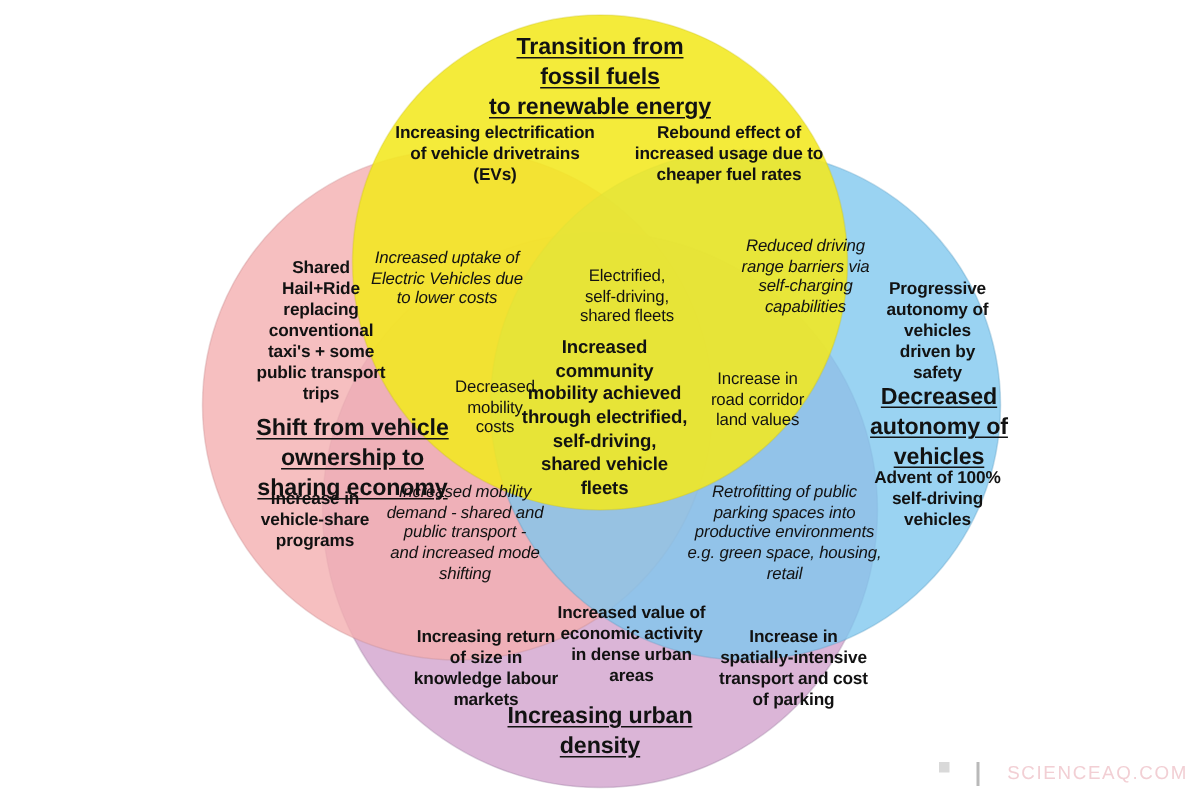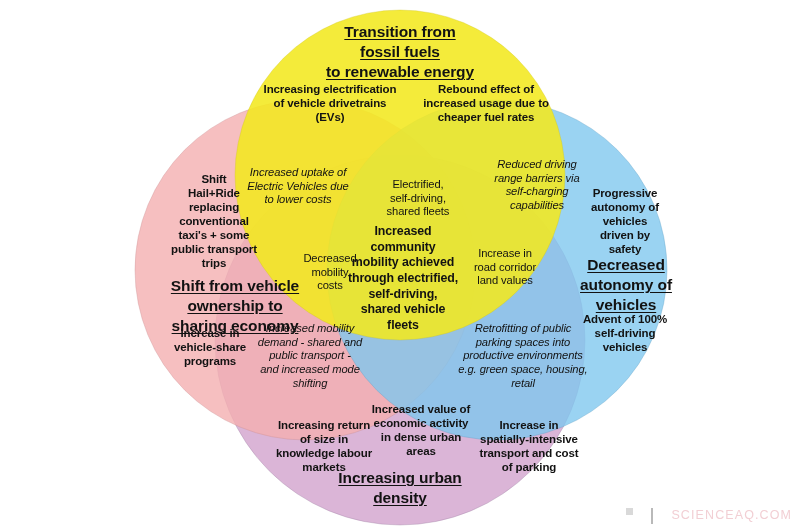--- a/index.html
+++ b/index.html
@@ -118,21 +118,21 @@
   </div>
 
   <div class="label set-text" style="left:250px; top:82px; width:160px; white-space:pre-line;">Increasing electrification
 of vehicle drivetrains
 (EVs)</div>
 
   <div class="label set-text" style="left:406px; top:82px; width:160px; white-space:pre-line;">Rebound effect of
 increased usage due to
 cheaper fuel rates</div>
 
-  <div class="label set-text" style="left:154px; top:172px; width:120px; white-space:pre-line;">Shift
+  <div class="label set-text" style="left:154px; top:172px; width:120px; white-space:pre-line;">Shared
 Hail+Ride
 replacing
 conventional
 taxi's + some
 public transport
 trips</div>
 
   <div class="label title-label" style="left:135px; top:276px; width:200px;">
     <span class="u" style="white-space:pre-line;">Shift from vehicle
 ownership to

